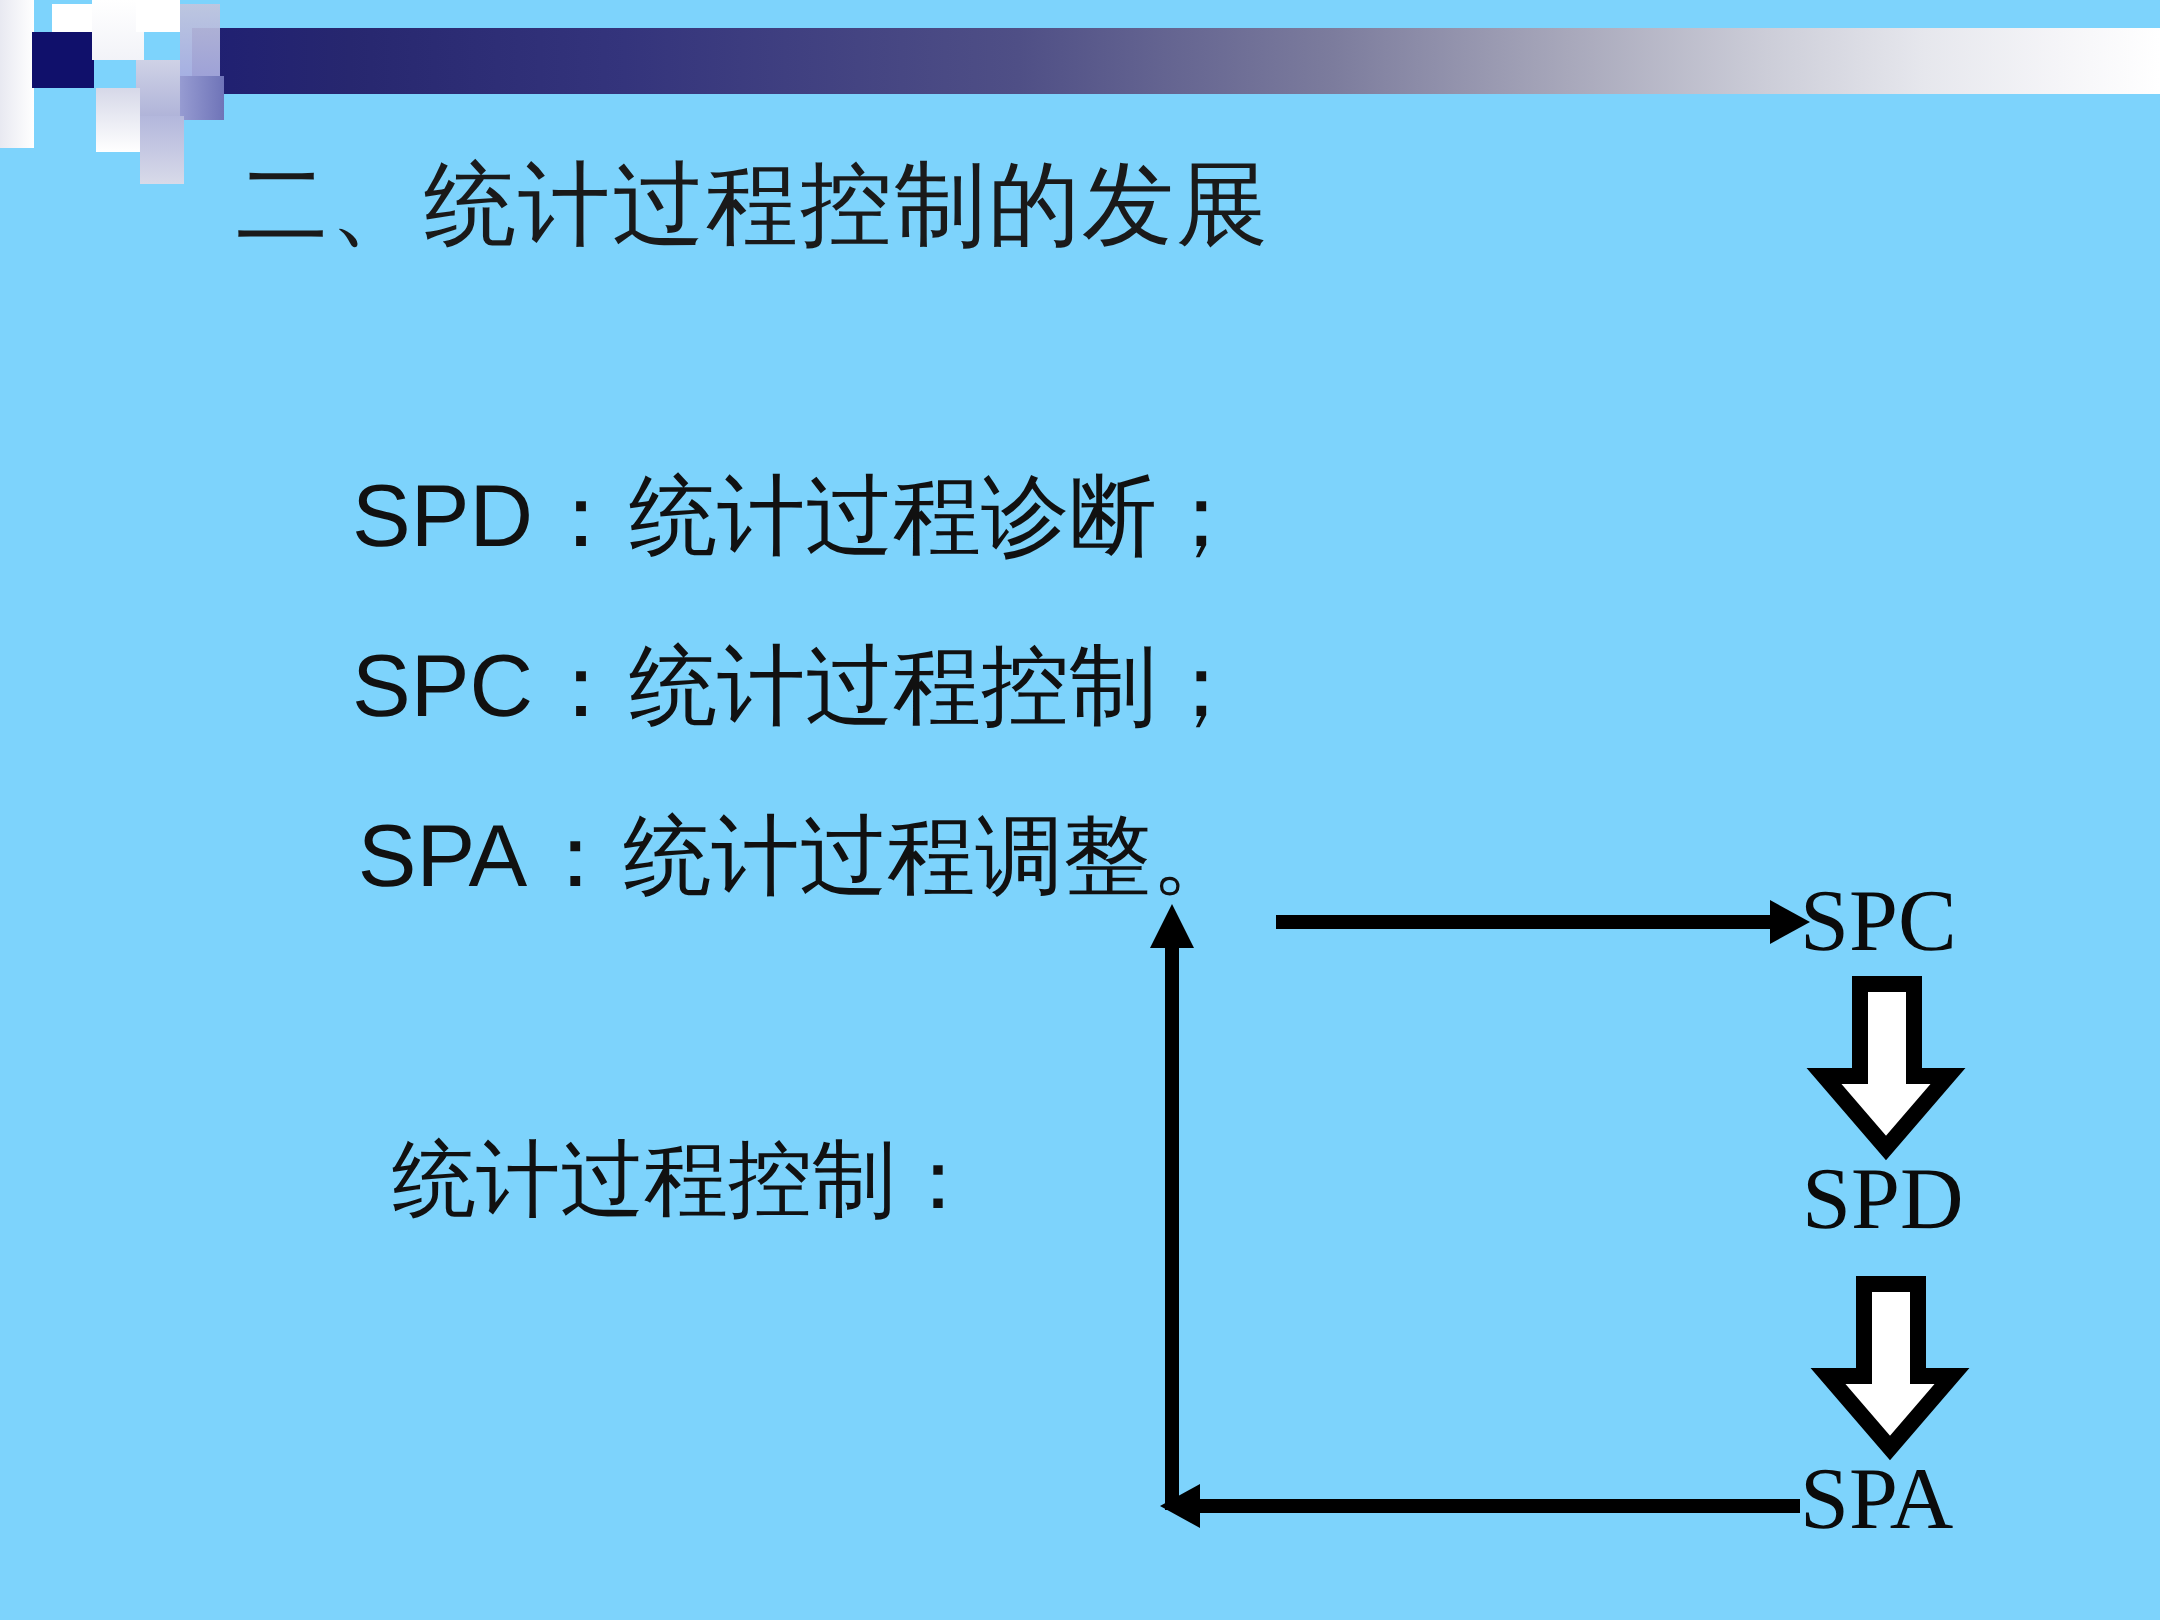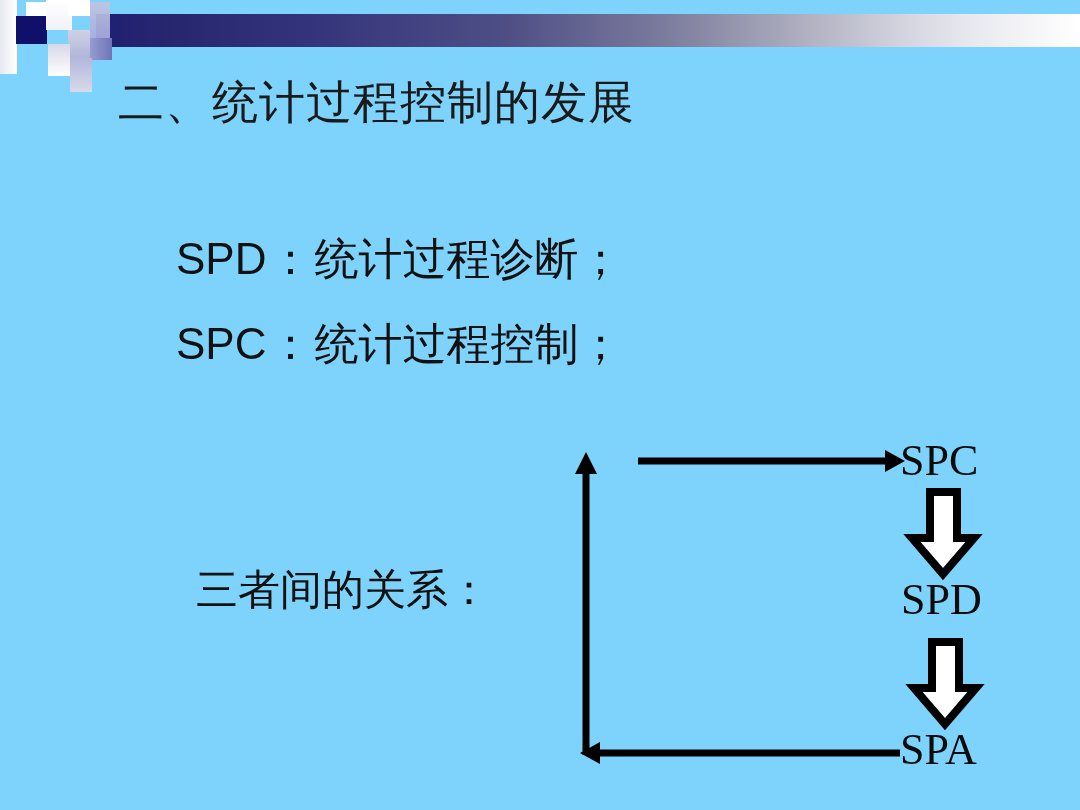--- a/index.html
+++ b/index.html
@@ -180,23 +180,26 @@
 
   <div class="page-title">二、统计过程控制的发展</div>
 
   <div class="def-list">
     <div class="def-line">
       <span class="def-acronym">SPD</span><span class="def-body">：</span><span class="def-body">统计过程诊断；</span>
     </div>
     <div class="def-line">
       <span class="def-acronym">SPC</span><span class="def-body">：</span><span class="def-body">统计过程控制；</span>
     </div>
-  </div>
-
-  <div class="relation-label">三者间的关系：</div>
+    <div class="def-line">
+      <span class="def-acronym">SPA</span><span class="def-body">：</span><span class="def-body">统计过程调整。</span>
+    </div>
+  </div>
+
+  <div class="relation-label">统计过程控制：</div>
 
   <div class="diagram">
     <svg width="520" height="370" viewBox="0 0 520 370" xmlns="http://www.w3.org/2000/svg">
 
       <g>
         <line x1="78" y1="31" x2="325" y2="31" stroke="#000000" stroke-width="7"></line>
         <polygon points="325,20 345,31 325,42" fill="#000000"></polygon>
       </g>
 
       <g>

